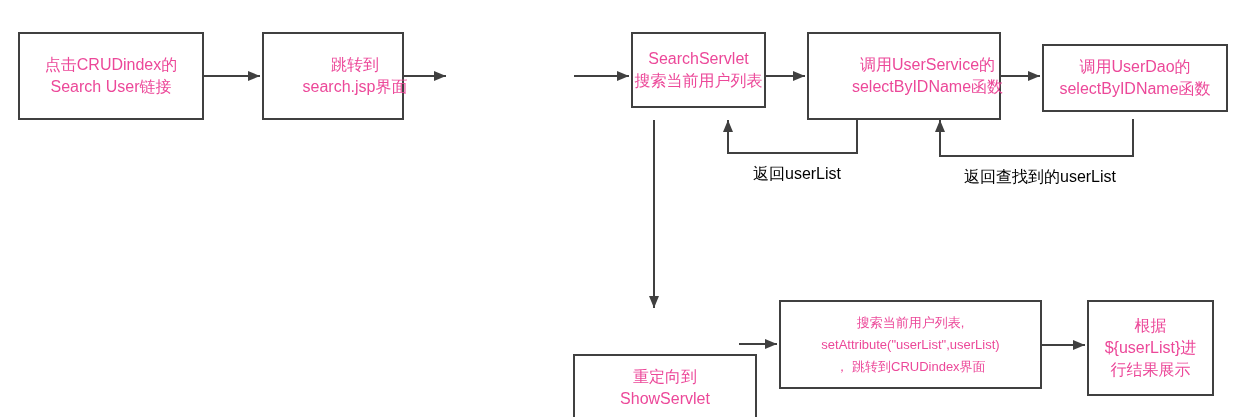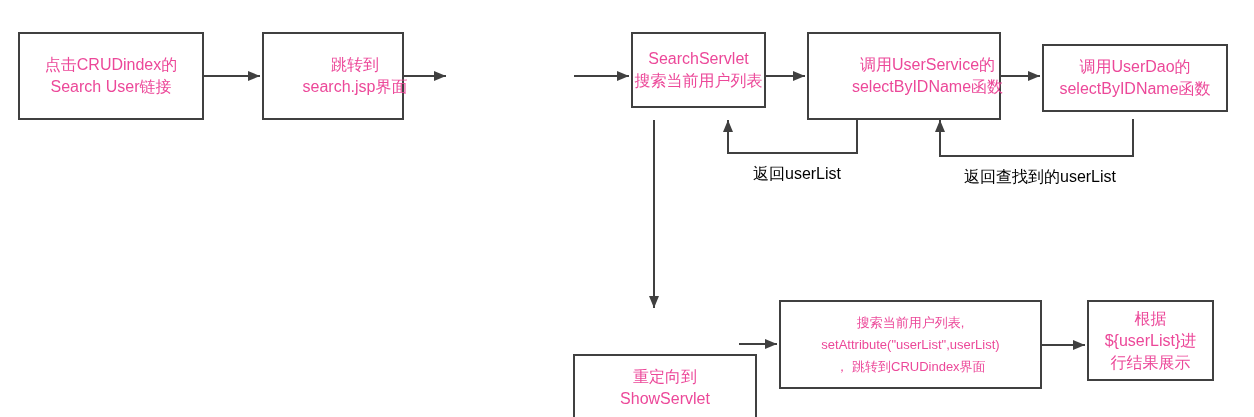--- a/index.html
+++ b/index.html
@@ -113,19 +113,19 @@
     <div class="line">重定向到</div>
     <div class="line">ShowServlet</div>
   </div>
 
   <div class="flow-box box8" style="left:779px; top:300px; width:263px; height:89px;">
     <div class="line">搜索当前用户列表,</div>
     <div class="line">setAttribute("userList",userList)</div>
     <div class="line">， 跳转到CRUDindex界面</div>
   </div>
 
-  <div class="flow-box" style="left:1087px; top:300px; width:127px; height:81px;">
+  <div class="flow-box" style="left:1087px; top:300px; width:127px; height:96px;">
     <div class="line">根据</div>
     <div class="line">${userList}进</div>
     <div class="line">行结果展示</div>
   </div>
 
 </div>
 
 </body></html>

